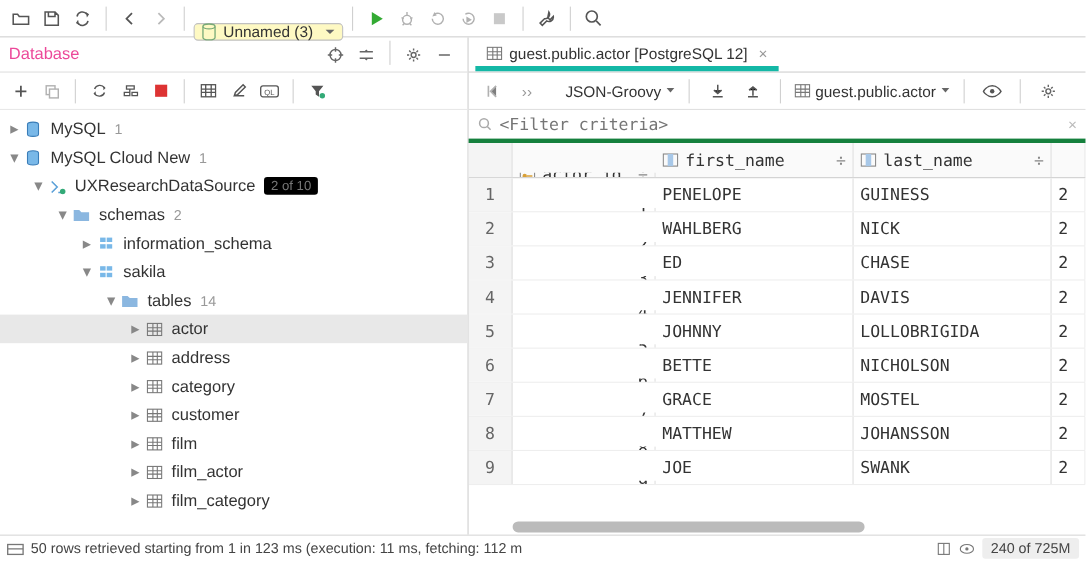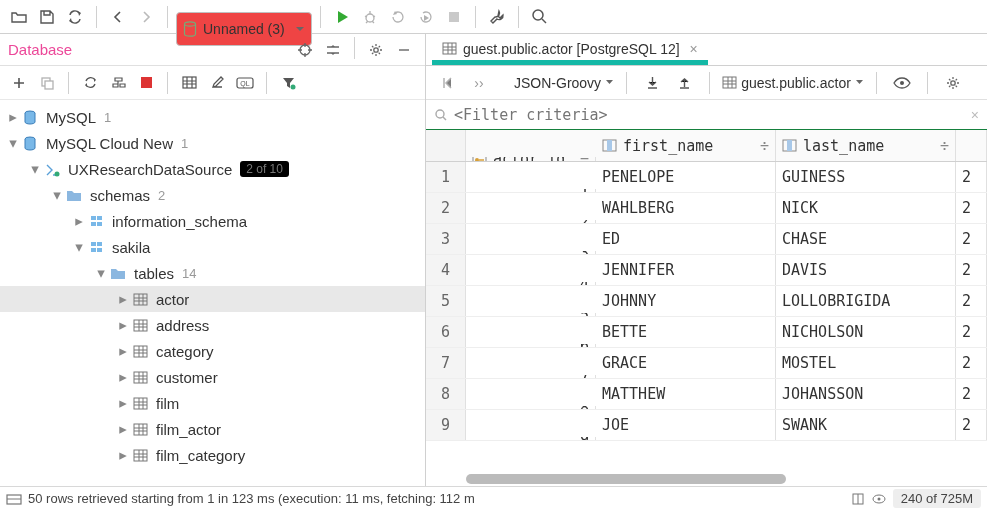--- a/index.html
+++ b/index.html
@@ -3,21 +3,21 @@
 <meta charset="utf-8">
 <style>
 * { box-sizing: border-box; margin: 0; padding: 0; }
 html, body { width: 987px; height: 510px; overflow: hidden; font-family: -apple-system, "Segoe UI", sans-serif; font-size: 14px; background: #fff; color: #333; }
 svg { display: block; }
 .sep { width: 1px; height: 22px; background: #d0d0d0; margin: 0 6px; }
 
 
 .top-toolbar { height: 34px; display: flex; align-items: center; padding: 0 6px; border-bottom: 1px solid #d0d0d0; gap: 2px; }
 .tbtn { width: 26px; height: 26px; display: inline-flex; align-items: center; justify-content: center; cursor: pointer; border-radius: 3px; }
-.combo { display: inline-flex; align-items: center; height: 34px; border: 1px solid #c0c0c0; border-radius: 4px; padding: 0 6px; gap: 6px; cursor: pointer; background: #ef4444; margin-top: 25px; }
+.combo { display: inline-flex; align-items: center; height: 16px; border: 1px solid #c0c0c0; border-radius: 4px; padding: 0 6px; gap: 6px; cursor: pointer; background: #fef9c3; margin-top: 25px; }
 .combo .chev { margin-left: 4px; }
 
 
 .main { display: flex; height: calc(510px - 34px - 24px); }
 .left { width: 426px; border-right: 1px solid #d0d0d0; display: flex; flex-direction: column; }
 .right { flex: 1; display: flex; flex-direction: column; min-width: 0; }
 
 
 .panel-head { height: 32px; display: flex; align-items: center; padding: 0 8px; border-bottom: 1px solid #e0e0e0; }
 .panel-head .title { font-size: 15px; color: #ec4899; flex: 1; }
@@ -41,21 +41,21 @@
 .tabbar { height: 32px; display: flex; align-items: flex-end; border-bottom: 1px solid #d0d0d0; padding-left: 6px; }
 .tab { display: flex; align-items: center; height: 28px; padding: 0 10px; gap: 6px; border-top-left-radius: 4px; border-top-right-radius: 4px; background: #fff; cursor: pointer; position: relative; }
 .tab.active { border-bottom: 5px solid #14b8a6; }
 .tab .x { color: #999; margin-left: 4px; }
 
 
 .right-tb { height: 34px; display: flex; align-items: center; padding: 0 8px; gap: 6px; border-bottom: 1px solid #e0e0e0; }
 .lbl-combo { display: inline-flex; align-items: center; gap: 4px; cursor: pointer; }
 
 
-.filter { height: 30px; display: flex; align-items: center; padding: 0 8px; gap: 6px; border-bottom: 1px solid #15803d; }
+.filter { height: 30px; display: flex; align-items: center; padding: 0 8px; gap: 6px; border-bottom: 4px solid #15803d; }
 .filter input { flex: 1; border: none; outline: none; font-family: "SFMono-Regular", Consolas, monospace; font-size: 15px; color: #999; background: transparent; }
 
 
 .grid { flex: 1; overflow: hidden; display: flex; flex-direction: column; font-family: "SFMono-Regular", Consolas, monospace; font-size: 15px; position: relative; }
 .grid-head, .grid-row { display: flex; }
 .grid-head { height: 32px; border-bottom: 1px solid #d0d0d0; background: #fafafa; }
 .grid-row { height: 31px; border-bottom: 1px solid #eee; }
 .gh, .gc { border-right: 1px solid #e0e0e0; display: flex; align-items: center; padding: 0 6px; overflow: hidden; white-space: nowrap; }
 .gh { color: #333; gap: 4px; font-family: "SFMono-Regular", Consolas, monospace; }
 .gh .hd-icon { margin-right: 2px; }

